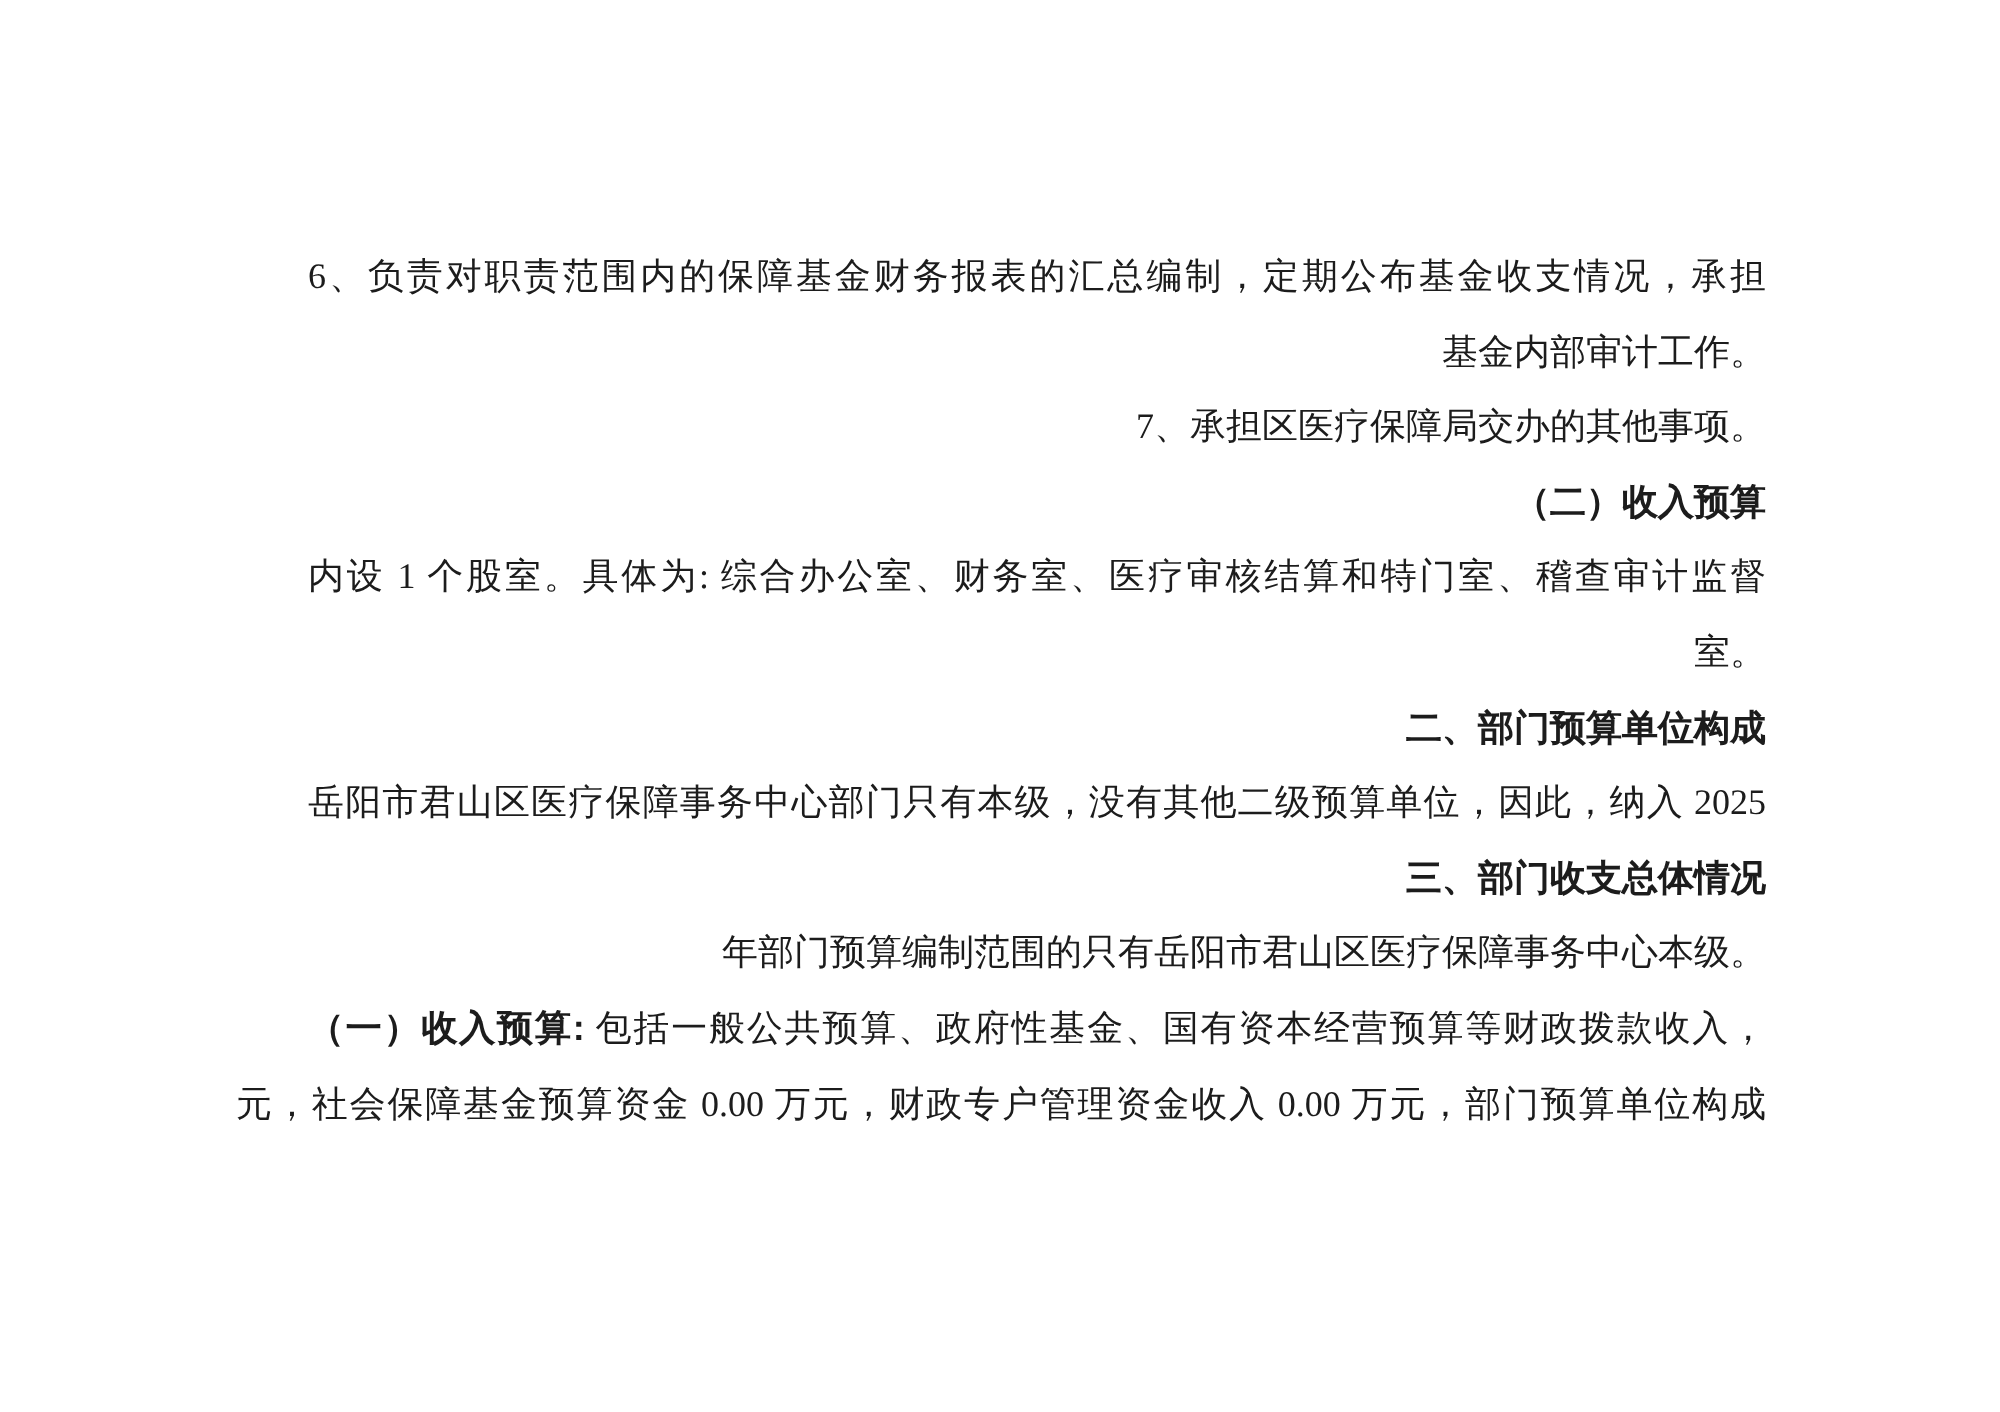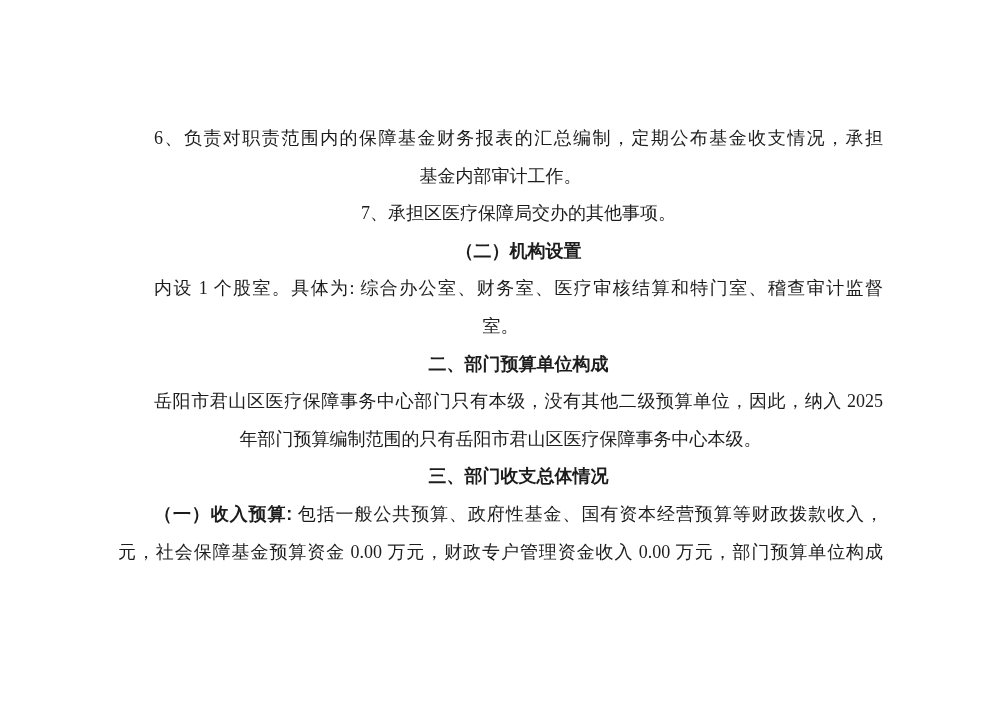--- a/index.html
+++ b/index.html
@@ -21,21 +21,21 @@
     position: absolute;
     left: 118px;
     top: 96px;
     width: 765px;
   }
   .ln {
     font-size: 18px;
     line-height: 37.6px;
     height: 37.6px;
     overflow: hidden;
-    text-align: center;
+    text-align: right;
     white-space: normal;
     word-break: break-all;
   }
   .ln.indent {
     text-indent: 2em;
   }
   .ln.fill {
     text-align: justify;
     text-align-last: justify;
   }
@@ -47,31 +47,31 @@
 </head>
 <body>
 
 <div class="page">
   <div class="textblock">
 
     <div class="ln indent fill">6、负责对职责范围内的保障基金财务报表的汇总编制，定期公布基金收支情况，承担</div>
     <div class="ln">基金内部审计工作。</div>
     <div class="ln indent">7、承担区医疗保障局交办的其他事项。</div>
 
-    <div class="ln indent heading">（二）机构设置</div>
+    <div class="ln indent heading">（二）收入预算</div>
 
     <div class="ln indent fill">内设 1 个股室。具体为: 综合办公室、财务室、医疗审核结算和特门室、稽查审计监督</div>
     <div class="ln">室。</div>
 
     <div class="ln indent heading">二、部门预算单位构成</div>
 
     <div class="ln indent fill">岳阳市君山区医疗保障事务中心部门只有本级，没有其他二级预算单位，因此，纳入 2025</div>
+    <div class="ln indent heading">三、部门收支总体情况</div>
+
     <div class="ln">年部门预算编制范围的只有岳阳市君山区医疗保障事务中心本级。</div>
-
-    <div class="ln indent heading">三、部门收支总体情况</div>
 
     <div class="ln indent fill">
       <span class="bold">（一）收入预算:</span><span> 包括一般公共预算、政府性基金、国有资本经营预算等财政拨款收入，</span>
     </div>
     <div class="ln fill">元，社会保障基金预算资金 0.00 万元，财政专户管理资金收入 0.00 万元，部门预算单位构成</div>
 
   </div>
 </div>
 
 </body></html>

